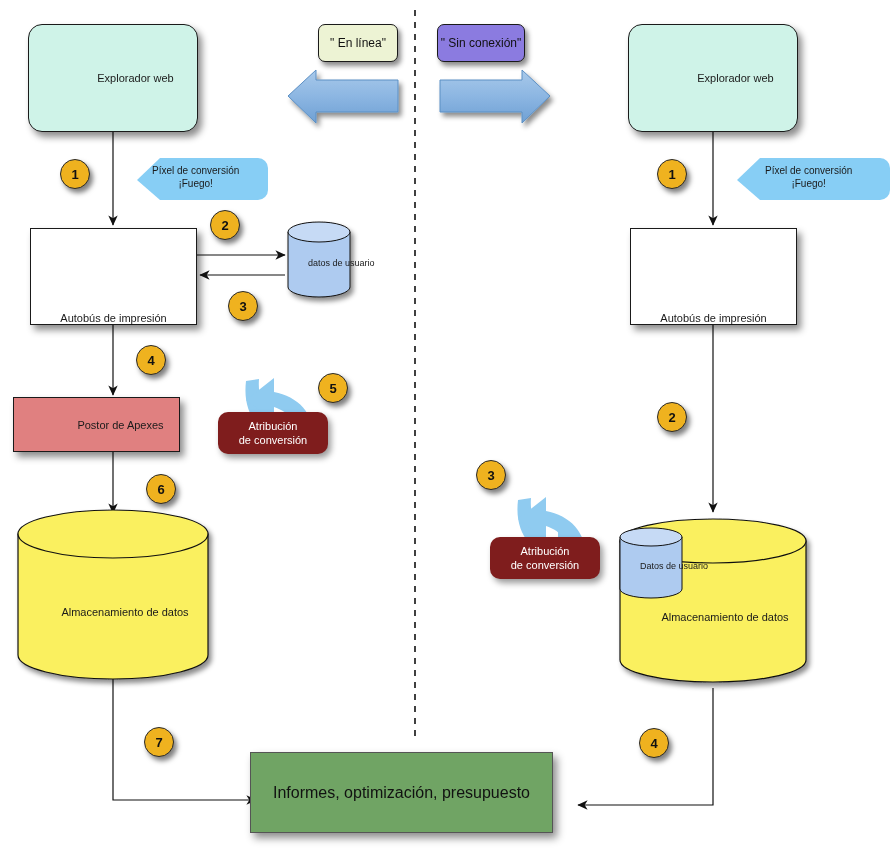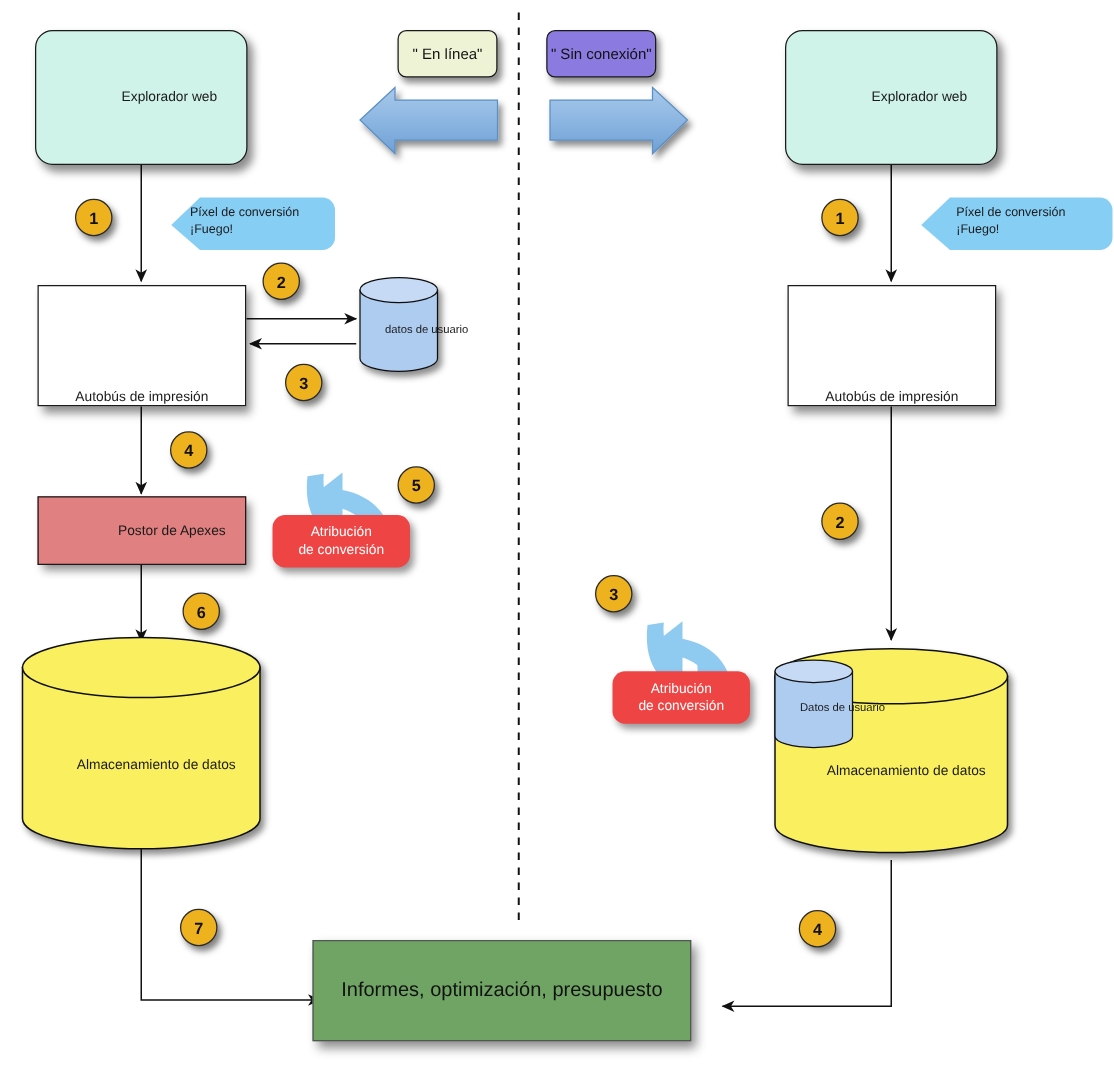--- a/index.html
+++ b/index.html
@@ -44,35 +44,35 @@
     box-shadow:3px 4px 5px rgba(0,0,0,0.45);
   }
   .tag-online{background:#EDF3D4;}
   .tag-offline{background:#8B7BE0;}
 
   
   .cyl{position:absolute;}
   .cyl .cyl-label{position:absolute;width:100%;text-align:center;font-size:11px;color:#1a1a1a;padding-left:12px;}
 
   
-  .callout{position:absolute;}
+  .callout{position:absolute;text-align:center;}
   .callout .ctext{position:absolute;font-size:10px;color:#1a1a1a;line-height:1.25;white-space:pre-line;}
 
   
   .badge{
     position:absolute;width:28px;height:28px;border-radius:50%;
     background:#EFB21F;border:1.5px solid #2a2a2a;
     display:flex;align-items:center;justify-content:center;
     font-size:13px;font-weight:bold;color:#111;
     box-shadow:3px 4px 5px rgba(0,0,0,0.5);
   }
 
   
   .pill{
-    position:absolute;background:#ef4444;border-radius:10px;
+    position:absolute;background:#7f1d1d;border-radius:10px;
     display:flex;align-items:center;justify-content:center;text-align:center;
     color:#ffffff;font-size:11px;line-height:1.3;white-space:pre-line;
     box-shadow:3px 4px 6px rgba(0,0,0,0.4);
   }
 
   
   .layer{position:absolute;left:0;top:0;width:891px;height:855px;overflow:visible;pointer-events:none;}
   .layer.back{z-index:1;}
   .node,.badge,.pill,.callout,.cyl{z-index:20;}
   .badge{z-index:45;}
@@ -166,21 +166,21 @@
   </svg>
 
   <div class="node browser" style="left:28px;top:24px;width:170px;height:108px;">
     <span>Explorador web</span>
   </div>
 
   <div class="node procbox" style="left:30px;top:228px;width:167px;height:97px;">
     <span>Autobús de impresión</span>
   </div>
 
-  <div class="node redbox" style="left:30px;top:397px;width:167px;height:55px;padding-left:48px;">
+  <div class="node redbox" style="left:13px;top:397px;width:167px;height:55px;padding-left:48px;">
     <span>Postor de Apexes</span>
   </div>
 
   <div class="cyl" style="left:288px;top:232px;width:62px;height:65px;">
     <div class="cyl-label" style="top:26px;left:8px;width:90px;text-align:left;font-size:9px;">datos de usuario</div>
   </div>
 
   <div class="cyl" style="left:18px;top:534px;width:190px;height:145px;">
     <div class="cyl-label" style="top:72px;">Almacenamiento de datos</div>
   </div>

